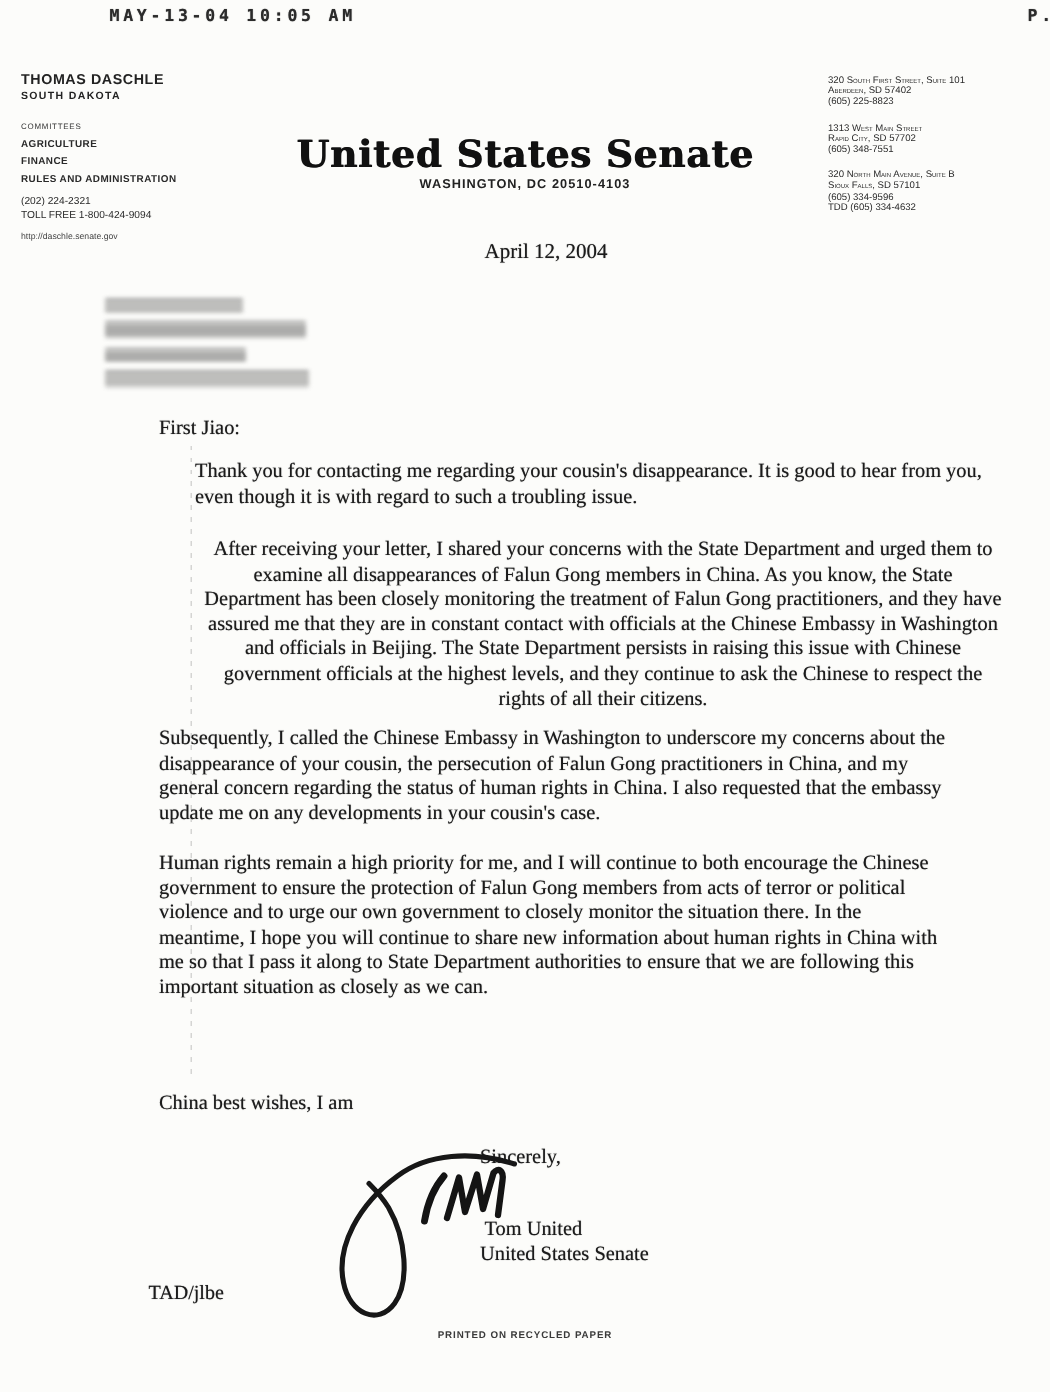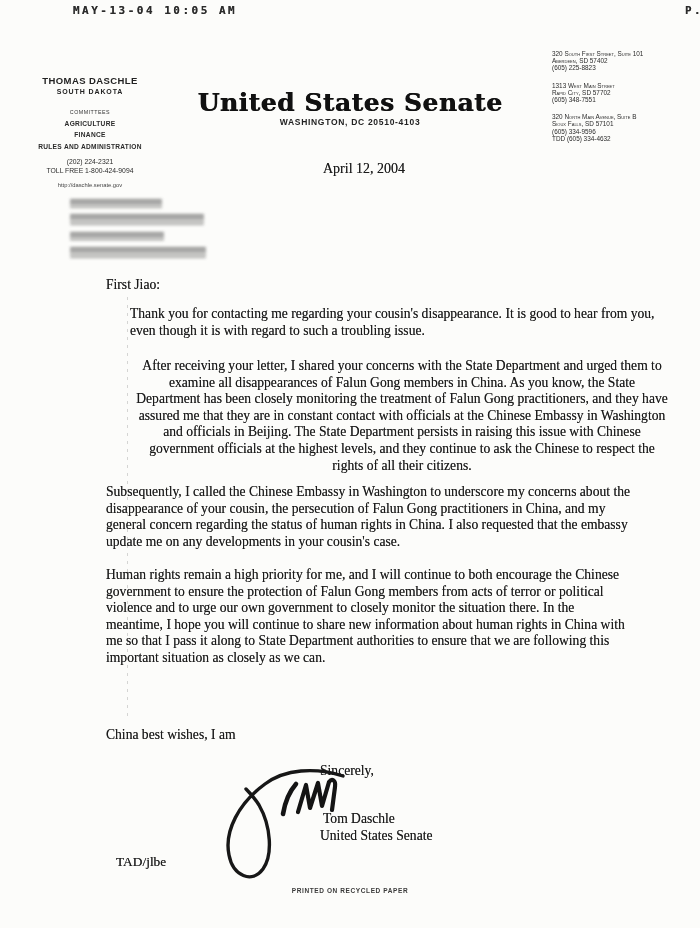--- a/index.html
+++ b/index.html
@@ -11,22 +11,22 @@
   .abs{position:absolute;}
   .soft{text-shadow:0 0 .6px rgba(20,20,20,.65);padding-left:43px;}
 
   
   .fax{font-family:"DejaVu Sans Mono", monospace;font-size:11px;font-weight:bold;
        letter-spacing:2.5px;color:#2b2b2b;}
   .fax-time{left:30px;top:4px;}
   .fax-page{left:642px;top:4px;}
 
   
-  .lh-left{left:14px;top:48px;width:152px;text-align:center;
-           font-family:"Liberation Sans", sans-serif;color:#222;margin-top:27px;}
+  .lh-left{left:14px;top:48px;width:152px;
+           font-family:"Liberation Sans", sans-serif;color:#222;}
   .lh-name{font-size:9.5px;font-weight:bold;letter-spacing:.4px;}
   .lh-state{font-size:7px;font-weight:bold;letter-spacing:.9px;margin-top:2px;}
   .lh-comm-head{font-size:5.3px;letter-spacing:.5px;margin-top:14px;color:#333;}
   .lh-comm{font-size:6.6px;letter-spacing:.3px;margin-top:4.5px;font-weight:bold;color:#2a2a2a;}
   .lh-phone{font-size:6.8px;margin-top:8px;color:#2a2a2a;}
   .lh-phone2{font-size:6.8px;margin-top:2.5px;color:#2a2a2a;}
   .lh-web{font-size:5.8px;margin-top:8px;color:#444;}
 
   
   .lh-right{left:552px;top:50px;width:138px;font-family:"Liberation Sans", sans-serif;
@@ -56,21 +56,21 @@
 
   
   .bodytext{left:63px;width:592px;font-size:13.6px;line-height:16.6px;white-space:pre-line;}
   .salutation{top:277px;}
   .p1{top:306px;margin-left:24px;} .p2{top:358px;text-align:center;} .p3{top:484px;} .p4{top:567px;} .p5{top:679px;}
   .prec{top:727px;}
 
   .closing{left:277px;top:763px;font-size:13.6px;}
   .sig-name{left:280px;top:811px;font-size:13.6px;}
   .sig-org{left:277px;top:828px;font-size:13.6px;}
-  .initials{left:73px;top:854px;font-size:13.4px;}
+  .initials{left:56px;top:854px;font-size:13.4px;}
 
   .sig-svg{left:213px;top:750px;}
 
   .recycled{left:0;right:0;top:887px;text-align:center;
             font-family:"Liberation Sans", sans-serif;font-size:6.5px;font-weight:bold;
             letter-spacing:.6px;color:#3a3a3a;}
 </style>
 </head>
 <body>
 
@@ -141,20 +141,20 @@
   <div class="abs bodytext prec soft">China best wishes, I am</div>
 
   <div class="abs closing soft">Sincerely,</div>
 
   <svg class="abs sig-svg" width="215" height="148" viewBox="0 0 215 148" aria-hidden="true">
     <path d="M 130 26 C 102 17, 72 19, 52 34 C 26 53, 11 81, 16 105 C 20 126, 39 134, 50 119 C 60 105, 58 76, 46 55 C 41 47, 36 42, 33 39" fill="none" stroke="#171717" stroke-width="3.4" stroke-linecap="round"></path>
     <path d="M 70 64 C 72 52, 76 42, 83 34" fill="none" stroke="#141414" stroke-width="4.6" stroke-linecap="round"></path>
     <path d="M 85 62 L 93 35 L 97 58 L 105 33 L 109 56 L 116 32 C 119 28, 123 30, 122 37 L 119 60" fill="none" stroke="#141414" stroke-width="4.2" stroke-linejoin="round" stroke-linecap="round"></path>
   </svg>
 
-  <div class="abs sig-name soft">Tom Daschle</div>
+  <div class="abs sig-name soft">Tom United</div>
   <div class="abs sig-org soft">United States Senate</div>
 
   <div class="abs initials soft">TAD/jlbe</div>
 
   <div class="abs recycled">PRINTED ON RECYCLED PAPER</div>
 
 </div>
 
 </body></html>

